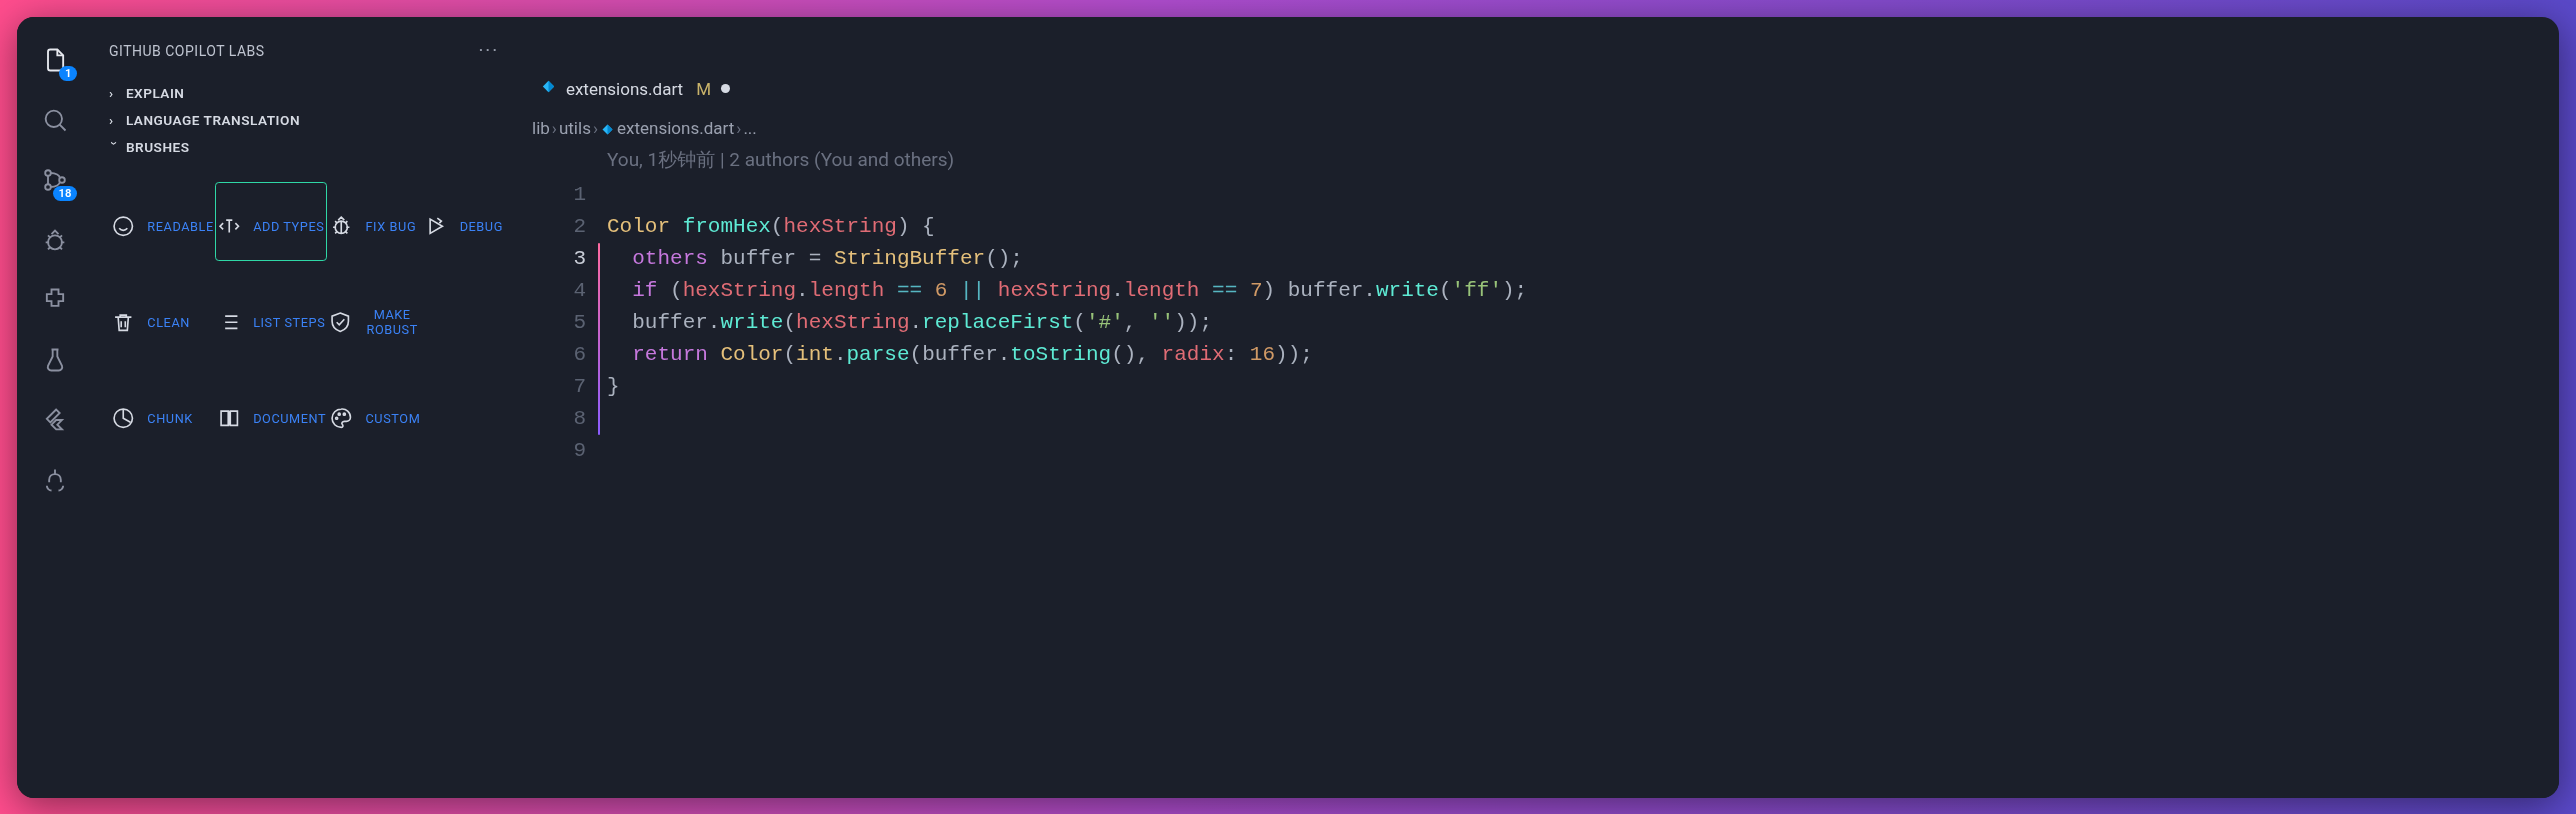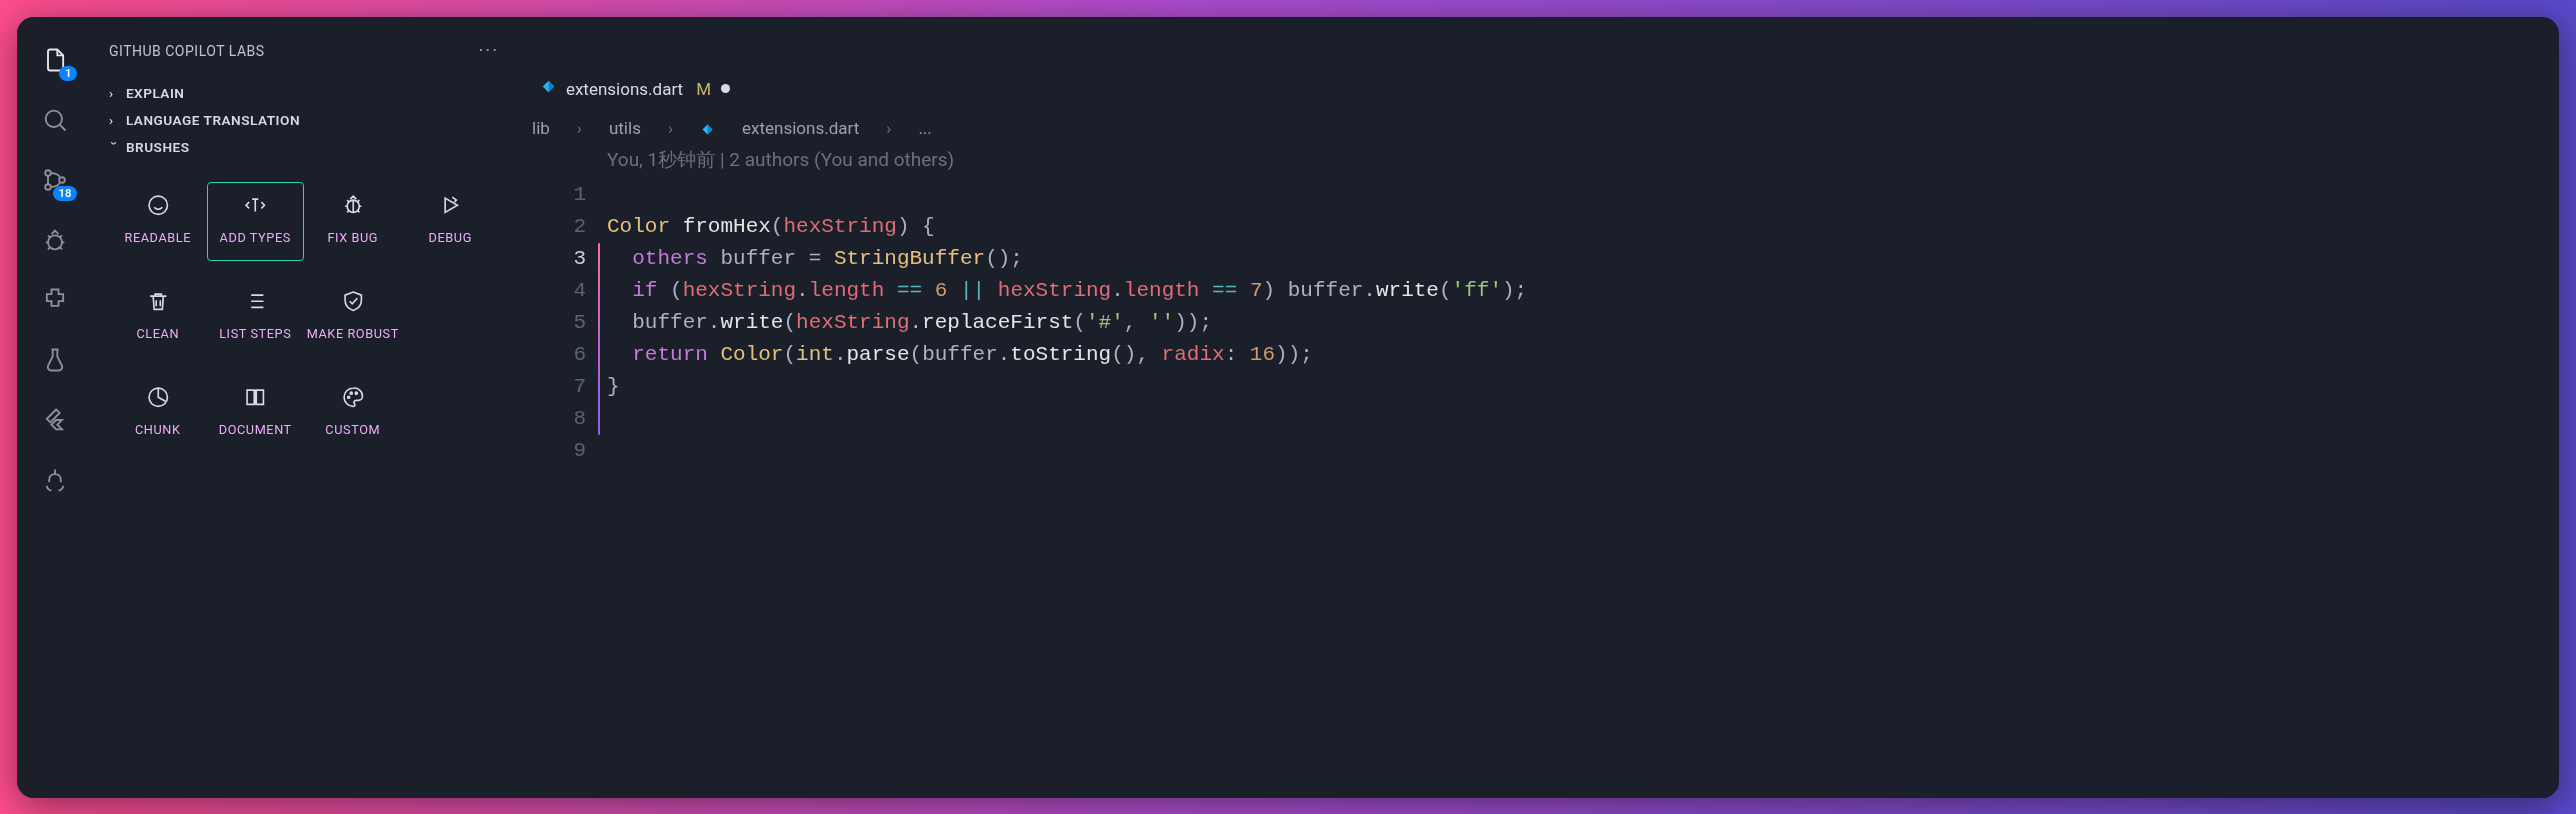--- a/index.html
+++ b/index.html
@@ -81,24 +81,24 @@
   }
   .section .chev { width: 11.3px; display:inline-block; }
 
   .brush-grid {
     display: grid;
     grid-template-columns: repeat(4, 1fr);
     gap: 17px 0;
     padding: 21px 17px 9.4px 17px;
   }
   .brush {
-    display: flex; flex-direction: column; align-items: center; justify-content: flex-start;
+    display: flex; flex-direction: row; align-items: center; justify-content: flex-start;
     gap: 11.3px;
     height: 79px;
-    color: #f0abfc;
+    color: #3b82f6;
     cursor: pointer;
     font-size: 12.7px;
     letter-spacing: 0.6px;
     border: 1.9px solid transparent;
     border-radius: 3.8px;
     padding-top: 9.4px;
   }
   .brush.selected { border-color: #2fd7a6; }
   .brush .bicon { width: 26px; height: 26px; display:flex; align-items:center; justify-content:center; }
   .brush .bicon svg { width: 24.5px; height: 24.5px; stroke: #d6dae3; fill: none; stroke-width: 1.6; }
@@ -123,21 +123,21 @@
     height: 100%;
     color: #d6dae3;
     font-size: 17px;
     cursor: pointer;
   }
   .tab .mod { color: #c9b36a; margin-left: 3.8px; }
   .tab .dot { width: 9.4px; height: 9.4px; border-radius: 50%; background: #d6dae3; }
   .tab .file-icon svg { width:17px; height:17px; }
 
   .breadcrumbs {
-    display: flex; align-items: center; gap: 27px;
+    display: flex; align-items: center; gap: 2px;
     padding: 5.6px 15px 3.8px 15px;
     color: #9aa0af;
     font-size: 17px;
   }
   .breadcrumbs .sep { color: #6a7080; }
   .breadcrumbs .file-icon svg { width:15px; height:15px; vertical-align: middle; }
 
   .blame {
     padding: 5.6px 15px 5.6px 90px;
     color: #6a7080;
@@ -159,21 +159,21 @@
     user-select: none;
   }
   .gutter .ln { height: 32px; }
   .gutter .ln.cur { color: #c8ccd6; }
   .codelines { position: relative; flex:1; }
   .codelines .line { height: 32px; white-space: pre; color: #c8ccd6; }
 
   
   .kw   { color: #c678dd; }        
   .type { color: #e5c07b; }        
-  .fn   { color: #e5e5e5; }        
+  .fn   { color: #5eead4; }        
   .prop { color: #e06c75; }        
   .str  { color: #98c379; }        
   .num  { color: #d19a66; }        
   .op   { color: #56b6c2; }        
   .id   { color: #e06c75; }        
   .pun  { color: #abb2bf; }
   .var  { color: #abb2bf; }
 </style>
 </head>
 <body>

